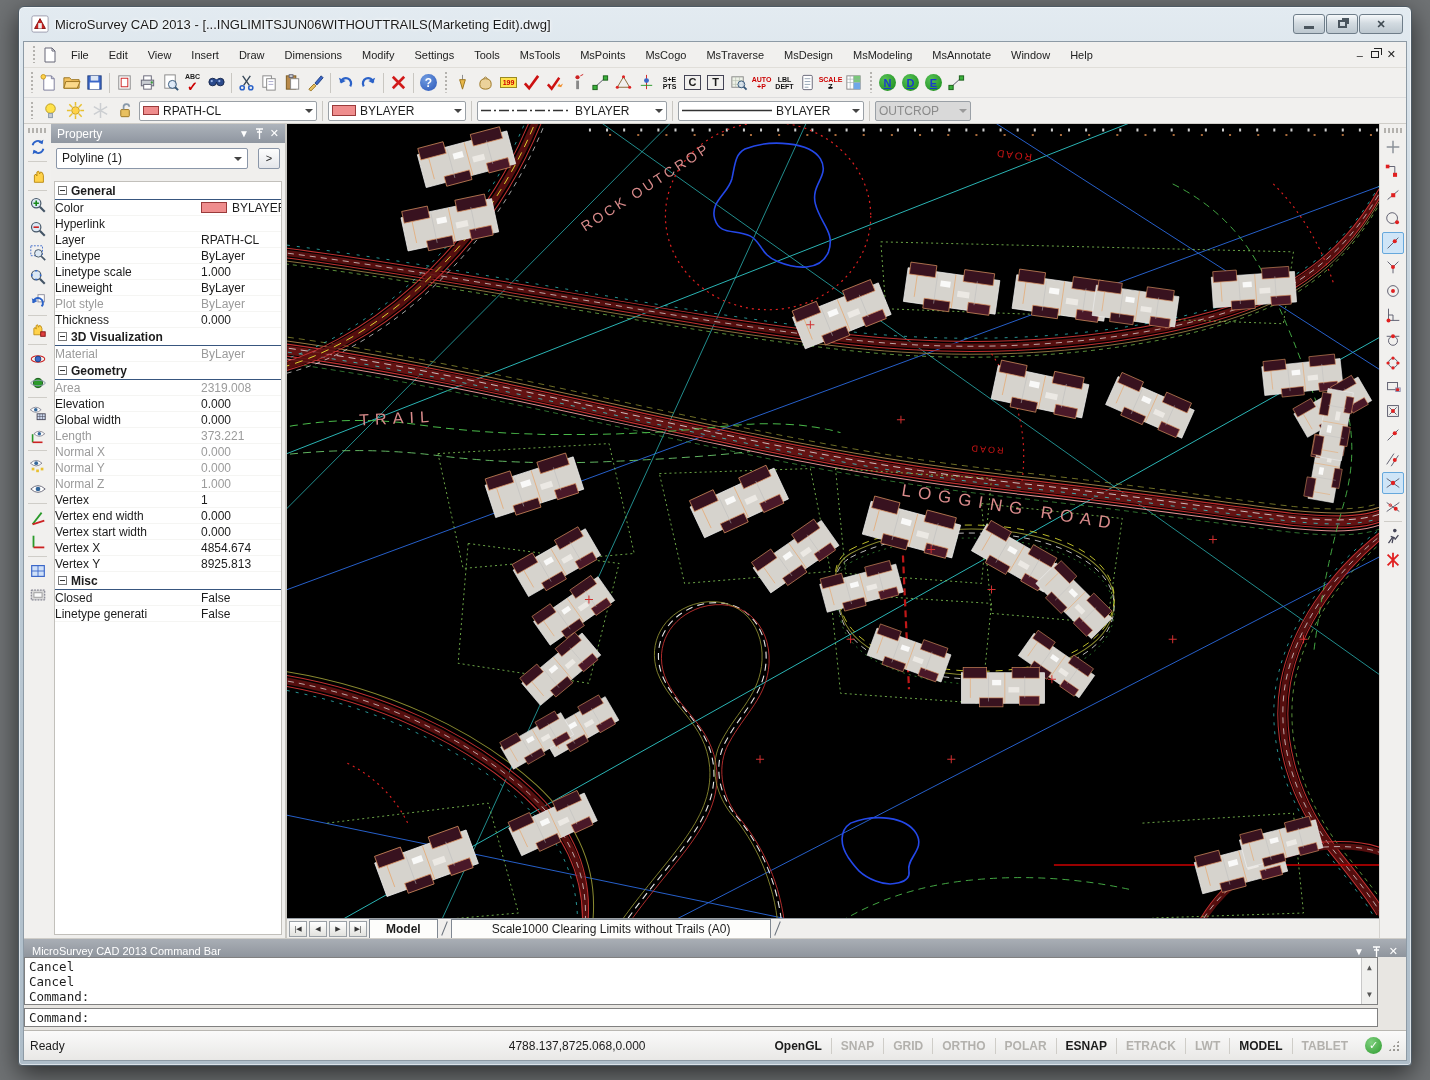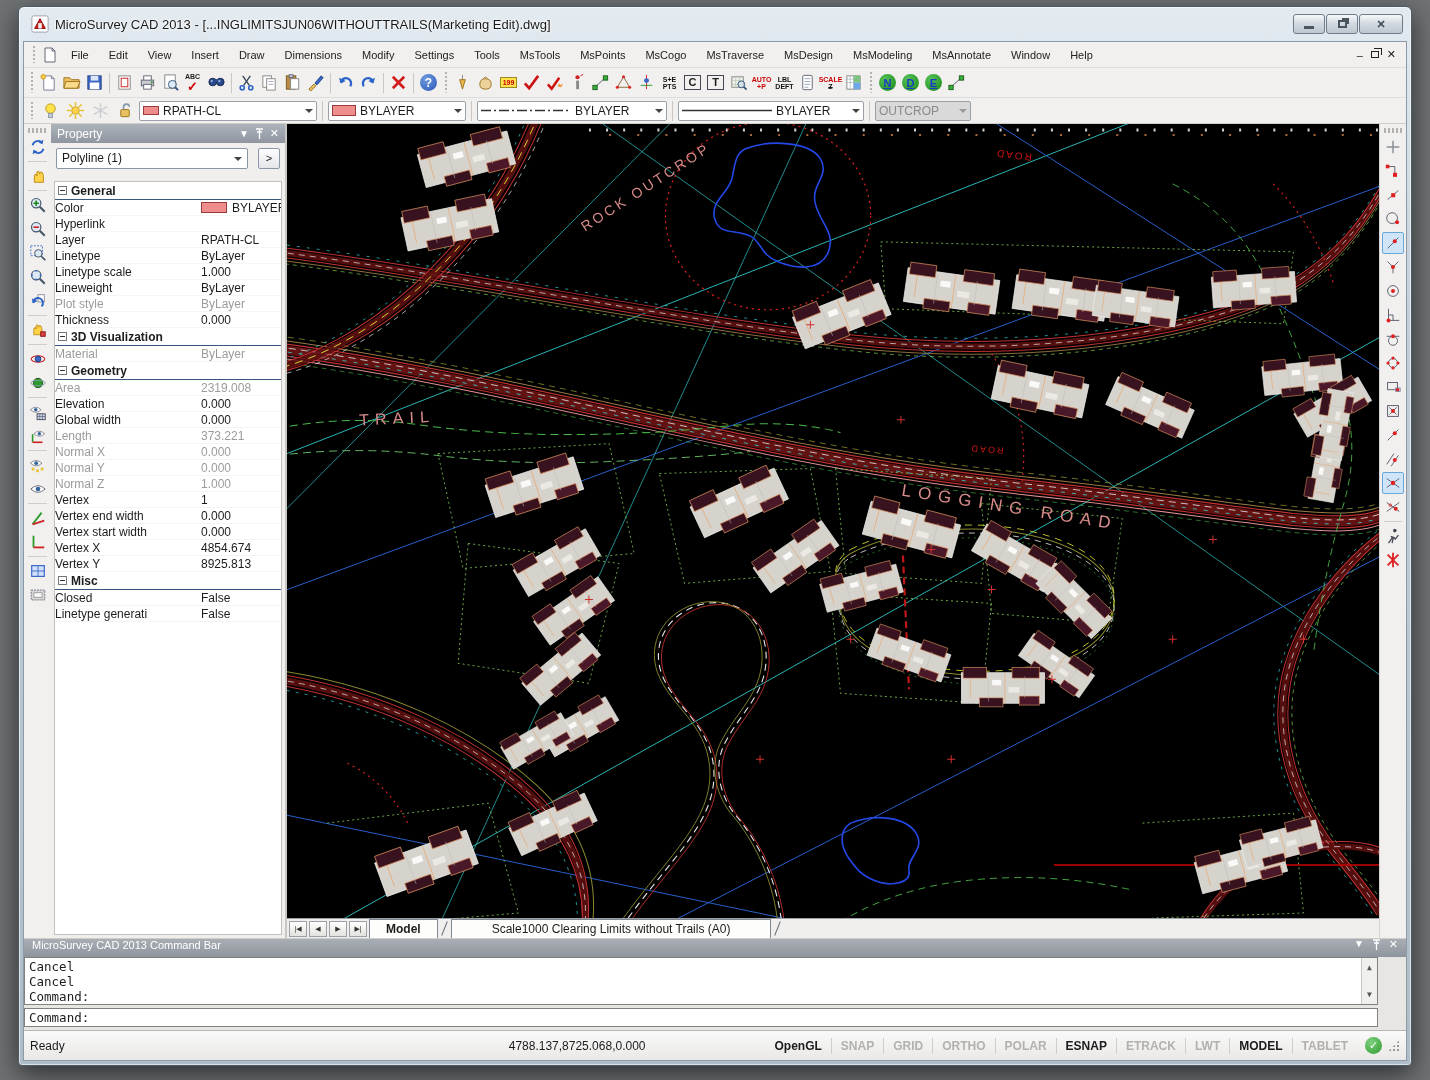--- a/index.html
+++ b/index.html
@@ -69,21 +69,21 @@
   .vpwrap{flex:1;display:flex;flex-direction:column;min-width:0}
   .canvas{flex:1;background:#000;position:relative;overflow:hidden}
   .canvas svg{position:absolute;inset:0;width:100%;height:100%}
   .tabbar{height:20px;background:#f0efed;border-top:1px solid #9aa0a6;display:flex;align-items:center;padding-left:2px;gap:2px}
   .navb{width:18px;height:16px;border:1px solid #9aa0a6;background:linear-gradient(#fff,#e2e2de);font-size:7px;display:flex;align-items:center;justify-content:center;color:#333}
   .tab{height:19px;display:flex;align-items:center;background:#fdfdfb;border:1px solid #808892;border-bottom:none;padding:0 16px;font-size:12px}
   .tab.active{font-weight:bold}
   .slash{width:1px;height:15px;background:#6a727c;transform:rotate(22deg);margin:0 4px}
   
   .cmdarea{flex:0 0 92px;background:#e8e6e2;border-top:1px solid #cfcdc8;display:flex;flex-direction:column;padding:0 0 2px 0}
-  .cmdhead{height:18px;background:linear-gradient(#a9aeb5,#8f959d);color:#fff;font-size:11px;display:flex;align-items:flex-start;padding:0 8px;gap:8px}
+  .cmdhead{height:18px;background:linear-gradient(#a9aeb5,#8f959d);color:#fff;font-size:11px;display:flex;align-items:flex-end;padding:0 8px;gap:8px}
   .cmdhead .sp{flex:1}
   .cmdhist{height:48px;margin:0 28px 0 0;background:#fff;border:1px solid #808080;position:relative;font-family:"DejaVu Sans Mono",monospace;font-size:12.5px;line-height:15px;padding:1px 4px;overflow:hidden}
   .cmdhist .sbar{position:absolute;right:0;top:0;bottom:0;width:16px;background:#f0f0ee;border-left:1px solid #c8c8c8;display:flex;flex-direction:column;justify-content:space-between;align-items:center;font-size:8px;color:#555;padding:2px 0}
   .cmdin{height:19px;margin:3px 28px 0 0;background:#fff;border:1px solid #808080;font-family:"DejaVu Sans Mono",monospace;font-size:12.5px;display:flex;align-items:center;padding:0 4px}
   
   .statusbar{flex:0 0 25px;background:linear-gradient(#fafafa,#e9e8e6);border-top:1px solid #b9b7b2;display:flex;align-items:center;padding:6px 6px;font-size:12px}
   .stcell{padding:0 9px;border-left:1px solid #cfcdc8;color:#b3b1ad;height:16px;display:flex;align-items:center;font-weight:bold}
   .stcell.on{color:#1c1c1c}
   .coords{margin-left:auto;margin-right:120px;color:#1c1c1c}
   .stcheck{width:17px;height:17px;border-radius:50%;background:radial-gradient(circle at 35% 30%,#7ed07e,#2d9a2d);color:#fff;font-size:11px;display:flex;align-items:center;justify-content:center;margin:0 4px 0 8px}

